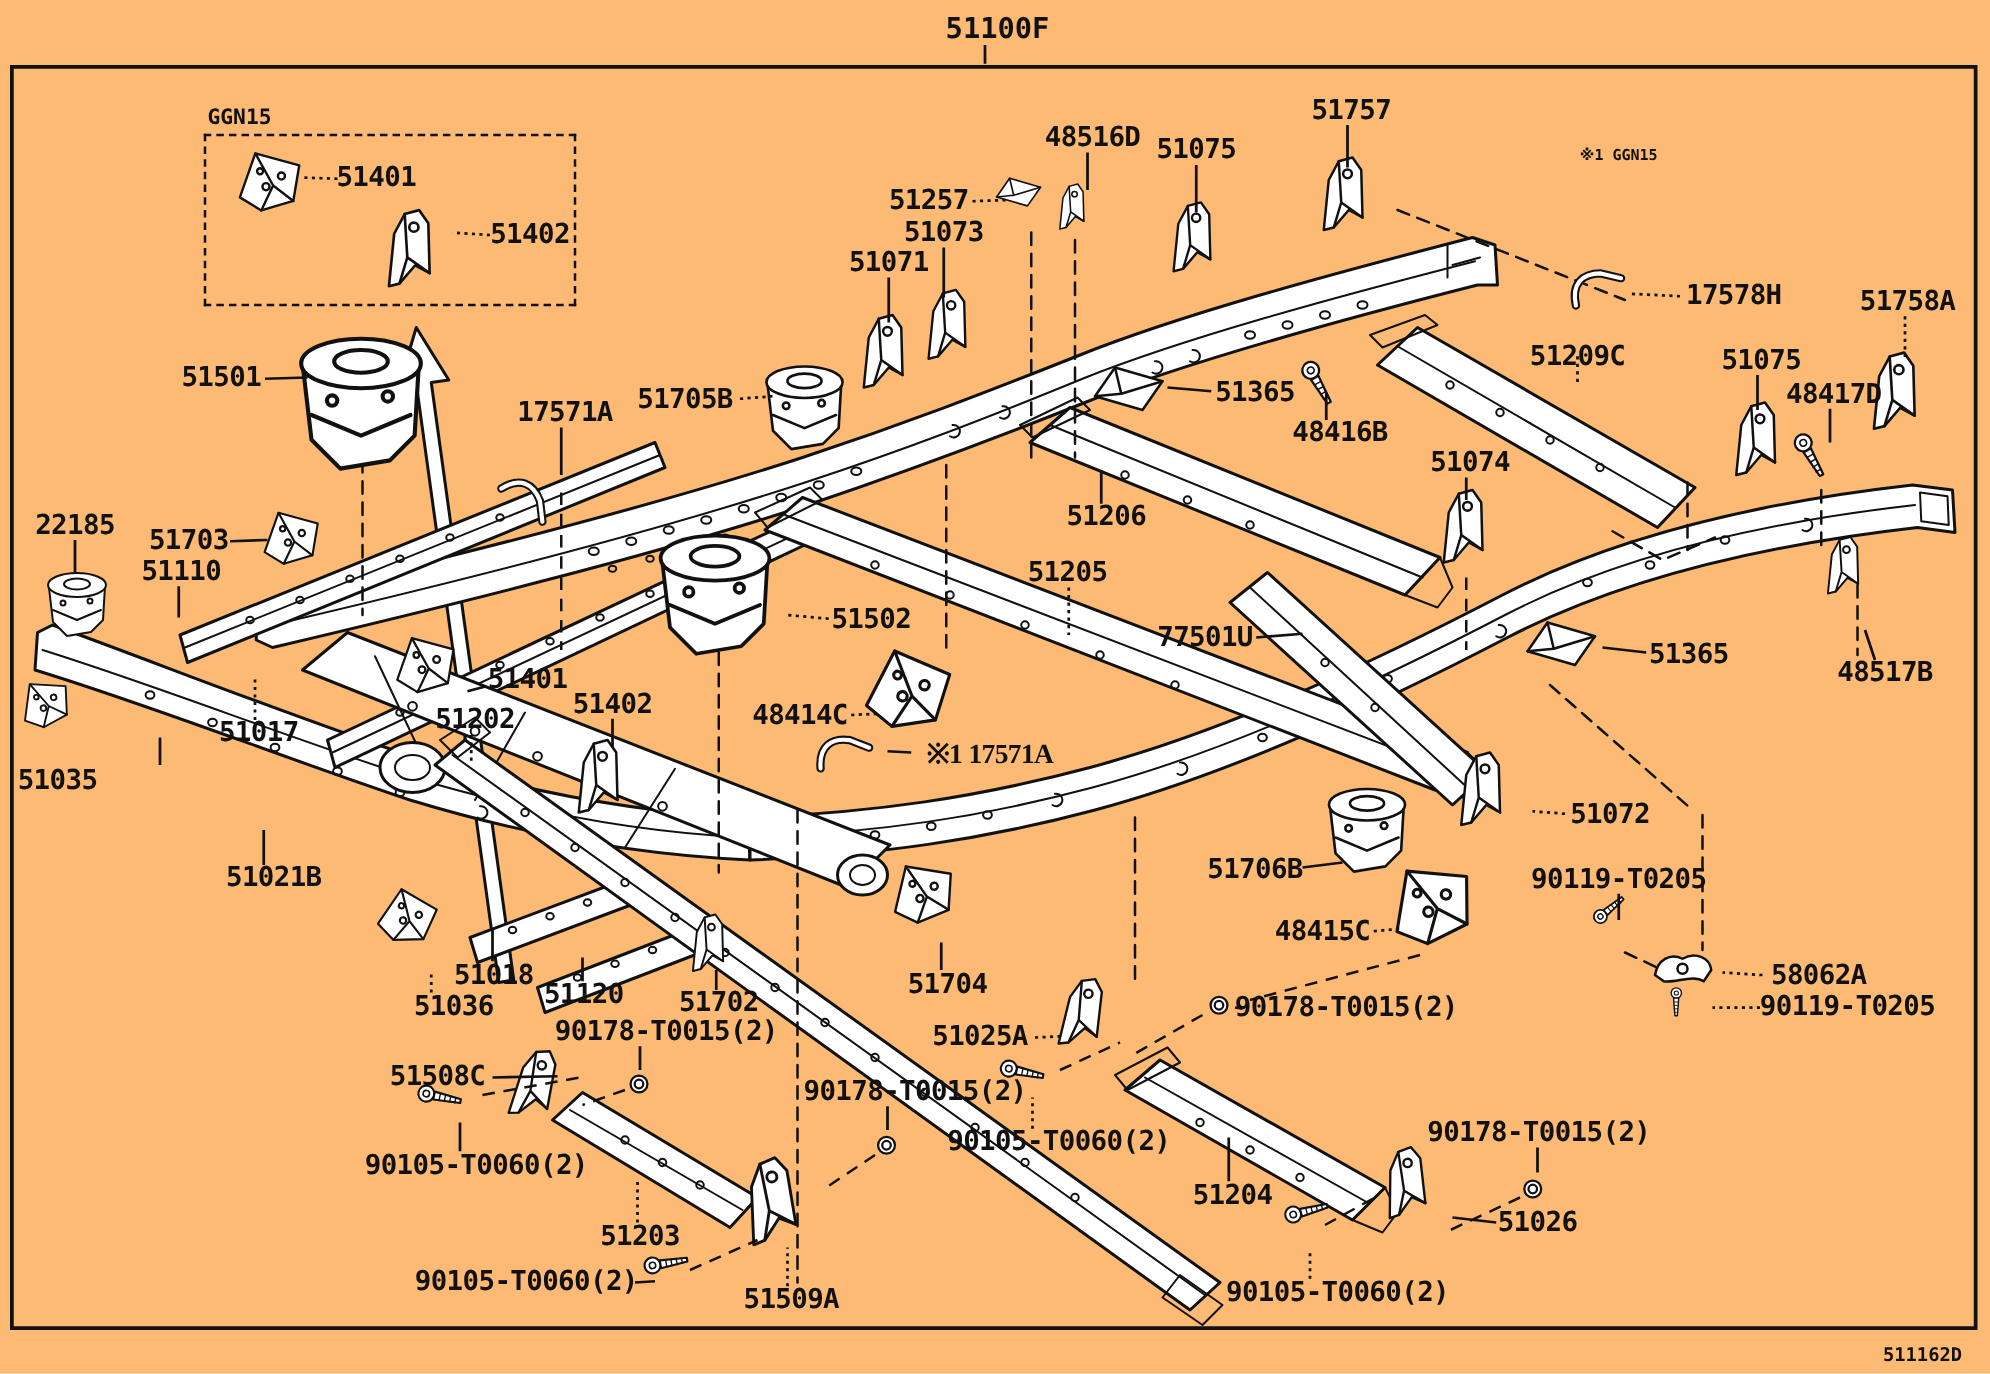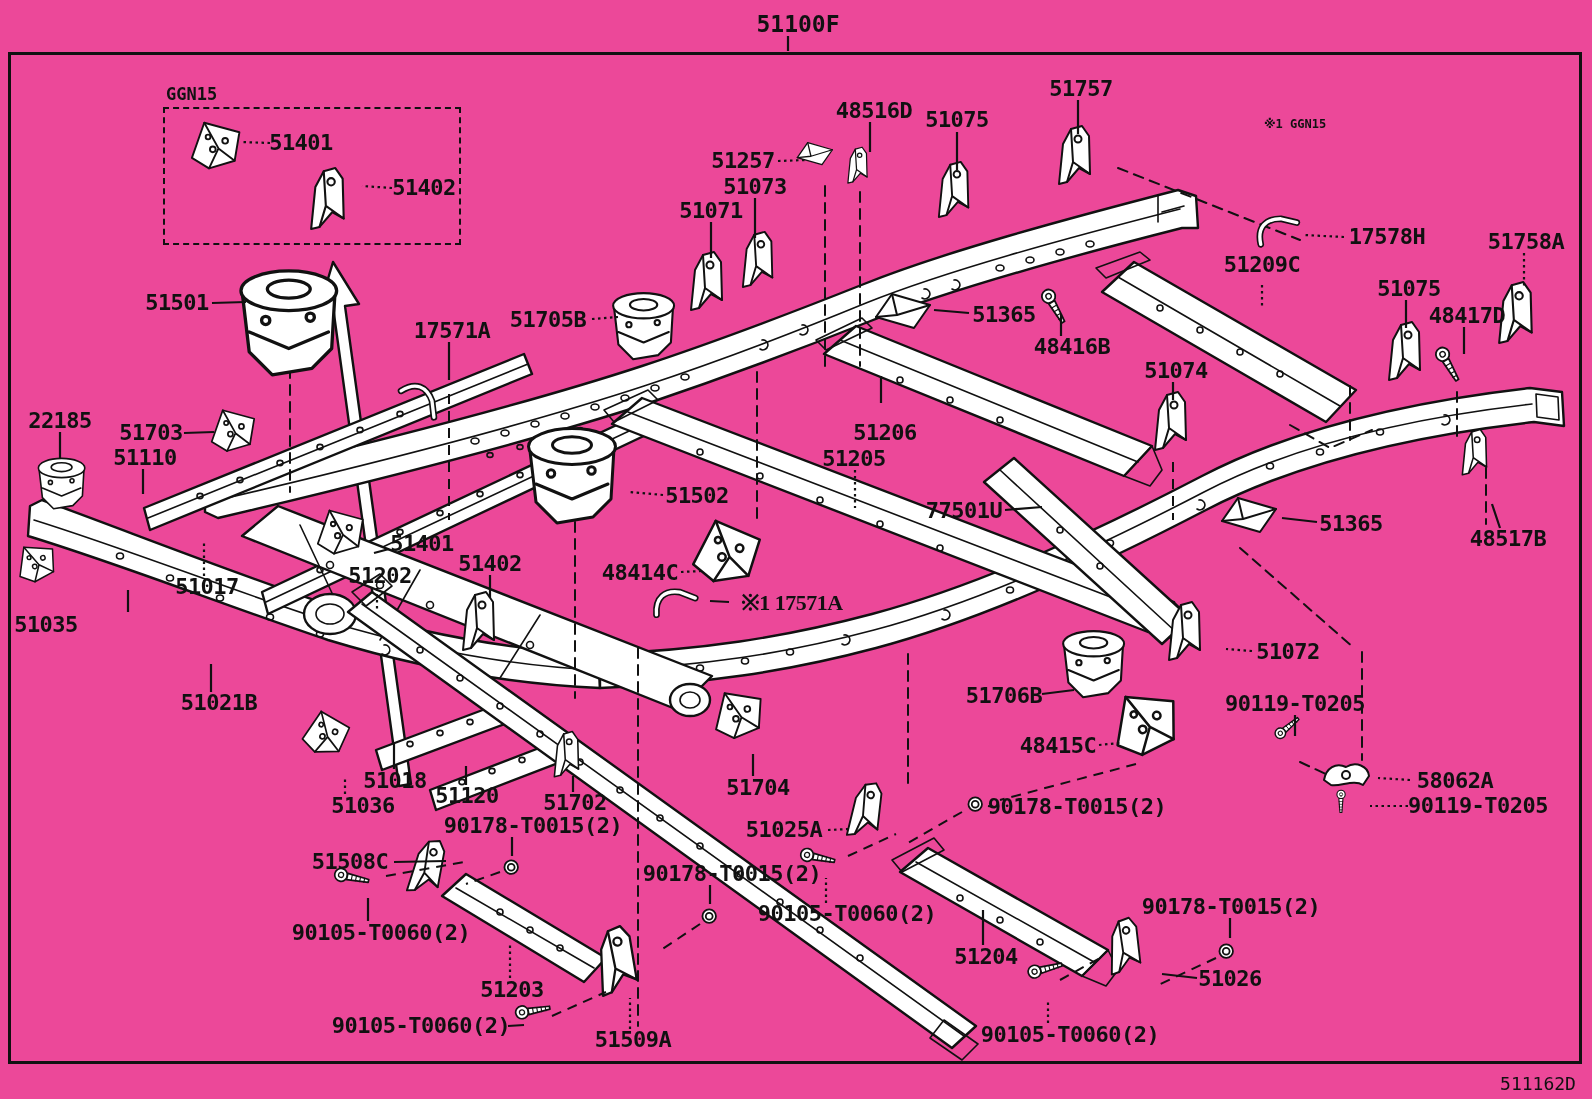--- a/index.html
+++ b/index.html
@@ -1,24 +1,24 @@
 <!DOCTYPE html>
 <html><head>
 <meta charset="utf-8">
 <style>
   html,body{margin:0;padding:0;background:#fff;}
-  .stage{position:relative;width:1592px;height:1099px;background:#ec4899;overflow:hidden;
+  .stage{position:relative;width:1592px;height:1099px;background:#fdba74;overflow:hidden;
          font-family:"DejaVu Sans Mono","DejaVu Sans",monospace;color:#111;}
   .diagram-border{position:absolute;left:8px;top:52px;width:1574px;height:1012px;
                   border:3px solid #111;box-sizing:border-box;}
   .inset-box{position:absolute;left:163px;top:107px;width:298px;height:138px;
              border:2px dashed #111;box-sizing:border-box;}
   .page-title{position:absolute;transform:translate(-50%,-50%);font-weight:bold;font-size:23px;
               white-space:nowrap;line-height:1;}
-  .doc-number{position:absolute;transform:translate(-50%,-50%);font-weight:normal;font-size:18px;
+  .doc-number{position:absolute;transform:translate(-50%,-50%);font-weight:bold;font-size:15px;
               white-space:nowrap;line-height:1;}
   .inset-title{position:absolute;font-weight:bold;font-size:17px;line-height:1;white-space:nowrap;}
   .note-text{position:absolute;transform:translate(-50%,-50%);font-weight:bold;font-size:12px;
              line-height:1;white-space:nowrap;}
   .part-label{position:absolute;transform:translate(-50%,-50%);font-weight:bold;font-size:22px;
               line-height:1;white-space:nowrap;letter-spacing:-0.5px;}
   svg#scene{position:absolute;left:0;top:0;}
   .lead-s{stroke:#111;stroke-width:2.2;}
   .lead-d{stroke:#111;stroke-width:2.2;stroke-dasharray:2.5 3.5;}
   .lead-h{stroke:#111;stroke-width:2;stroke-dasharray:10 7;}
@@ -420,30 +420,30 @@
       <div class="part-label" style="left: 957px; top: 120px;">51075</div>
       <div class="part-label" style="left: 1081px; top: 89px;">51757</div>
       <div class="part-label" style="left: 743px; top: 161px;">51257</div>
       <div class="part-label" style="left: 755px; top: 187px;">51073</div>
       <div class="part-label" style="left: 711px; top: 211px;">51071</div>
       <div class="part-label" style="left: 1387px; top: 237px;">17578H</div>
       <div class="part-label" style="left: 1526px; top: 242px;">51758A</div>
       <div class="part-label" style="left: 177px; top: 303px;">51501</div>
       <div class="part-label" style="left: 452px; top: 331px;">17571A</div>
       <div class="part-label" style="left: 548px; top: 320px;">51705B</div>
-      <div class="part-label" style="left: 1262px; top: 265px; text-align: center;">51209C</div>
+      <div class="part-label" style="left: 1262px; top: 286px; text-align: center;">51209C</div>
       <div class="part-label" style="left: 1409px; top: 289px;">51075</div>
       <div class="part-label" style="left: 1467px; top: 316px;">48417D</div>
       <div class="part-label" style="left: 1004px; top: 315px;">51365</div>
       <div class="part-label" style="left: 1072px; top: 347px;">48416B</div>
       <div class="part-label" style="left: 1176px; top: 371px;">51074</div>
       <div class="part-label" style="left: 60px; top: 421px;">22185</div>
       <div class="part-label" style="left: 151px; top: 433px;">51703</div>
       <div class="part-label" style="left: 145px; top: 458px;">51110</div>
-      <div class="part-label" style="left: 885px; top: 414px; margin-top: 19px;">51206</div>
+      <div class="part-label" style="left: 885px; top: 414px;">51206</div>
       <div class="part-label" style="left: 854px; top: 459px;">51205</div>
       <div class="part-label" style="left: 697px; top: 496px;">51502</div>
       <div class="part-label" style="left: 964px; top: 511px;">77501U</div>
       <div class="part-label" style="left: 1351px; top: 524px;">51365</div>
       <div class="part-label" style="left: 1508px; top: 539px;">48517B</div>
       <div class="part-label" style="left: 422px; top: 544px;">51401</div>
       <div class="part-label" style="left: 490px; top: 564px;">51402</div>
       <div class="part-label" style="left: 640px; top: 573px;">48414C</div>
       <div class="part-label" style="left: 792px; top: 603px; font-family: Liberation Serif, serif;">※1 17571A</div>
       <div class="part-label" style="left: 207px; top: 587px;">51017</div>

